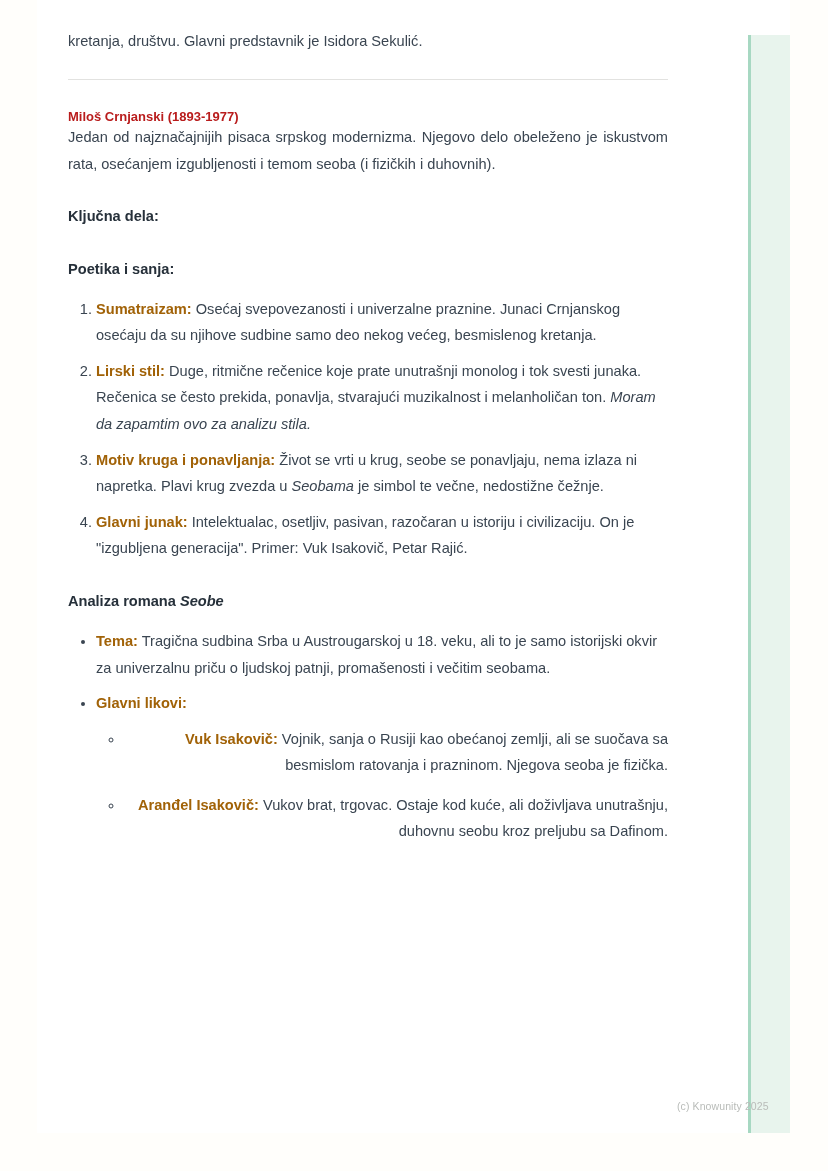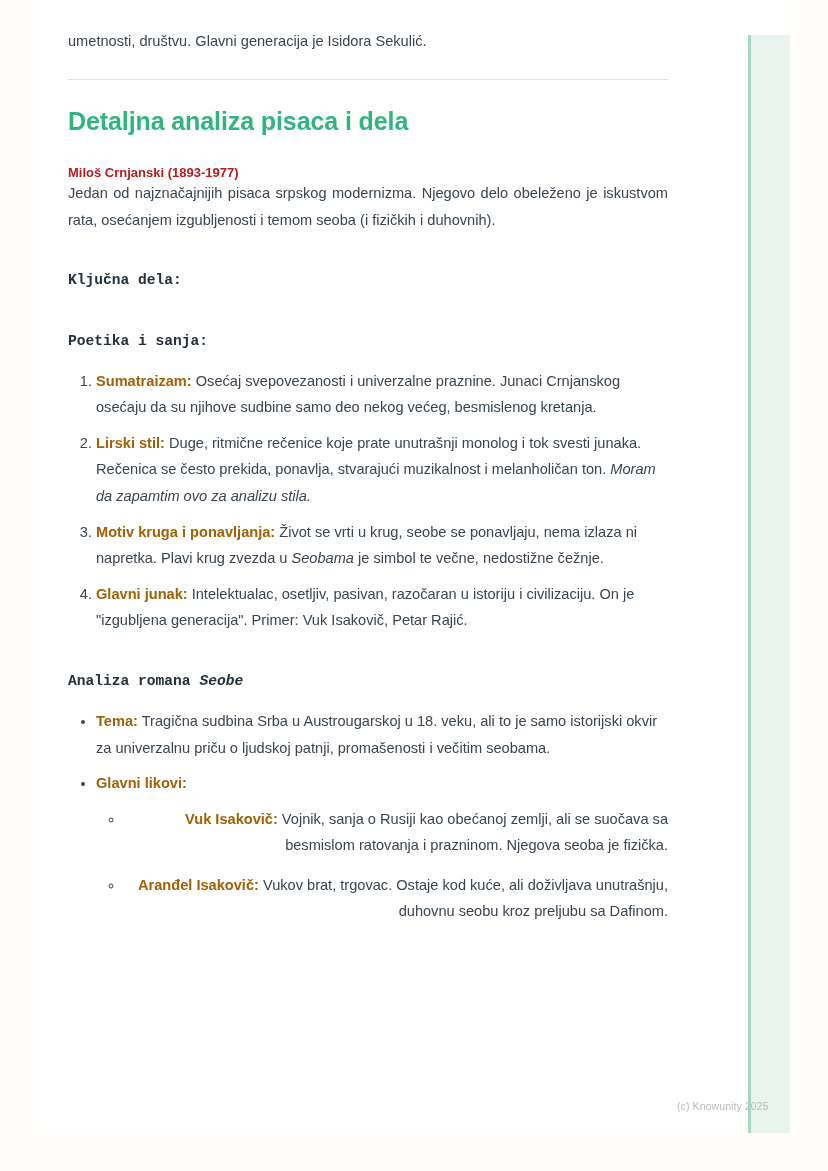--- a/index.html
+++ b/index.html
@@ -85,22 +85,21 @@
     font-weight: bold;
     margin: 29px 0 0 0;
     line-height: 1.2;
   }
 
   p.sub-label {
     color: #26303a;
     font-size: 14.6px;
     font-weight: bold;
     line-height: 1.8;
-    margin: 34px 0 0 0;
-    font-family: Liberation Mono, monospace;
+    margin: 26px 0 0 0;
   }
 
   .label-works { margin-top: 26px; }
   .label-poetics { margin-top: 28px; }
   .label-novel { margin-top: 26px; }
 
   ul.disc-list {
     list-style-type: disc;
     margin: 14px 0 0 0;
     padding-left: 28px;
@@ -153,25 +152,24 @@
 </style>
 </head>
 <body>
 
 <div id="page-sheet">
 
   <div id="margin-strip"></div>
 
   <div id="content">
 
-    <p class="body-text">umetnosti, društvu. Glavni generacija je Isidora Sekulić.</p>
+    <p class="body-text">kretanja, društvu. Glavni predstavnik je Isidora Sekulić.</p>
 
     <hr class="section-divider">
 
-    <h2 class="section-title">Detaljna analiza pisaca i dela</h2>
 
     <h3 class="author-title">Miloš Crnjanski (1893-1977)</h3>
 
     <p class="body-text lead-paragraph">Jedan od najznačajnijih pisaca srpskog modernizma. Njegovo delo obeleženo je iskustvom rata, osećanjem izgubljenosti i temom seoba (i fizičkih i duhovnih).</p>
 
     <p class="sub-label label-works">Ključna dela:</p>
 
 
     <p class="sub-label label-poetics">Poetika i sanja:</p>
 

